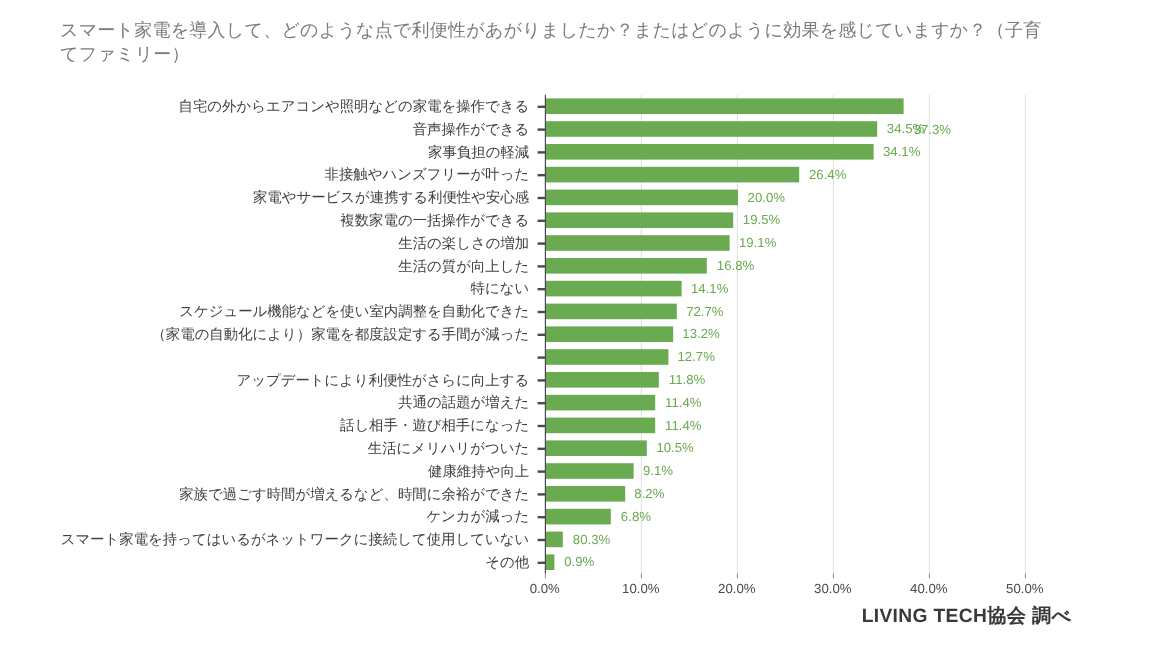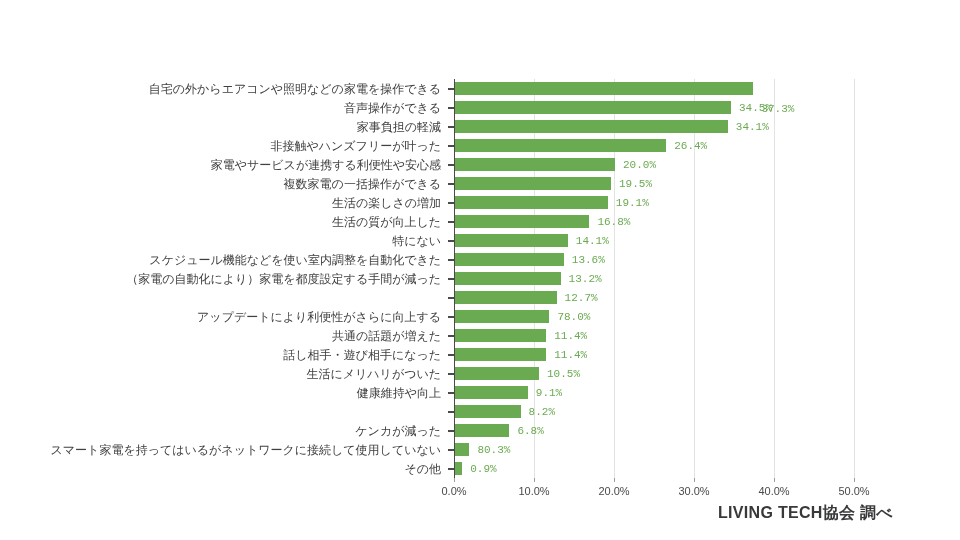--- a/index.html
+++ b/index.html
@@ -10,21 +10,21 @@
   .title{
     position:absolute;left:50px;top:16px;width:832px;
     font-size:15px;line-height:1.35;color:#7b7b7b;letter-spacing:.2px;
   }
   .chart{position:absolute;left:0;top:0;width:960px;height:540px;}
   .grid-layer{position:absolute;left:0;top:0;}
   .gridline{position:absolute;top:0;width:1px;background:#e3e3e3;}
   .gridline.baseline{background:#4a4a4a;}
   .gridtick{position:absolute;width:1px;background:#9e9e9e;}
   .rows{position:absolute;left:0;width:960px;}
-  .row{position:relative;width:892px;font-family:Liberation Mono, monospace;}
+  .row{position:relative;width:892px;}
   .cat-label{
     position:absolute;left:0;top:50%;transform:translateY(-50%);
     width:441px;text-align:right;font-size:12px;color:#404040;white-space:nowrap;
   }
   .row-tick{position:absolute;height:2px;background:#4a4a4a;}
   .bar{position:absolute;}
   .val-label{
     position:absolute;top:50%;transform:translateY(-50%);
     font-size:11px;white-space:nowrap;
   }
@@ -35,20 +35,21 @@
   }
   .footer{
     position:absolute;right:67px;top:503px;
     font-size:16px;font-weight:bold;color:#38393b;letter-spacing:.3px;
   }
 </style>
 </head>
 <body>
 
 <div class="chart">
+  <div class="title">スマート家電を導入して、どのような点で利便性があがりましたか？またはどのように効果を感じていますか？（子育てファミリー）</div>
   <div class="grid-layer" style="left: 454px; top: 79px; width: 402px; height: 399px;">
       <div class="gridline baseline" style="left: 0px; height: 399px;"></div>
       <div class="gridtick" style="left: 0px; top: 399px; height: 4px;"></div>
       <div class="gridline" style="left: 80px; height: 399px;"></div>
       <div class="gridtick" style="left: 80px; top: 399px; height: 4px;"></div>
       <div class="gridline" style="left: 160px; height: 399px;"></div>
       <div class="gridtick" style="left: 160px; top: 399px; height: 4px;"></div>
       <div class="gridline" style="left: 240px; height: 399px;"></div>
       <div class="gridtick" style="left: 240px; top: 399px; height: 4px;"></div>
       <div class="gridline" style="left: 320px; height: 399px;"></div>
@@ -108,38 +109,38 @@
       <div class="row" style="height: 19px;">
         <div class="cat-label">特にない</div>
         <div class="row-tick" style="left: 448px; width: 7px; top: 8.5px;"></div>
         <div class="bar" style="left: 455px; top: 3px; height: 13px; width: 112.8px; background: rgb(106, 170, 80);"></div>
         <div class="val-label" style="left: 575.8px; color: rgb(106, 170, 80);">14.1%</div>
       </div>
       <div class="row" style="height: 19px;">
         <div class="cat-label">スケジュール機能などを使い室内調整を自動化できた</div>
         <div class="row-tick" style="left: 448px; width: 7px; top: 8.5px;"></div>
         <div class="bar" style="left: 455px; top: 3px; height: 13px; width: 108.8px; background: rgb(106, 170, 80);"></div>
-        <div class="val-label" style="left: 571.8px; color: rgb(106, 170, 80);">13.6%</div>
+        <div class="val-label" style="left: 571.8px; color: rgb(106, 170, 80);">72.7%</div>
       </div>
       <div class="row" style="height: 19px;">
         <div class="cat-label">（家電の自動化により）家電を都度設定する手間が減った</div>
         <div class="row-tick" style="left: 448px; width: 7px; top: 8.5px;"></div>
         <div class="bar" style="left: 455px; top: 3px; height: 13px; width: 105.6px; background: rgb(106, 170, 80);"></div>
         <div class="val-label" style="left: 568.6px; color: rgb(106, 170, 80);">13.2%</div>
       </div>
       <div class="row" style="height: 19px;">
         <div class="row-tick" style="left: 448px; width: 7px; top: 8.5px;"></div>
         <div class="bar" style="left: 455px; top: 3px; height: 13px; width: 101.6px; background: rgb(106, 170, 80);"></div>
         <div class="val-label" style="left: 564.6px; color: rgb(106, 170, 80);">12.7%</div>
       </div>
       <div class="row" style="height: 19px;">
         <div class="cat-label">アップデートにより利便性がさらに向上する</div>
         <div class="row-tick" style="left: 448px; width: 7px; top: 8.5px;"></div>
         <div class="bar" style="left: 455px; top: 3px; height: 13px; width: 94.4px; background: rgb(106, 170, 80);"></div>
-        <div class="val-label" style="left: 557.4px; color: rgb(106, 170, 80);">78.0%</div>
+        <div class="val-label" style="left: 557.4px; color: rgb(106, 170, 80);">11.8%</div>
       </div>
       <div class="row" style="height: 19px;">
         <div class="cat-label">共通の話題が増えた</div>
         <div class="row-tick" style="left: 448px; width: 7px; top: 8.5px;"></div>
         <div class="bar" style="left: 455px; top: 3px; height: 13px; width: 91.2px; background: rgb(106, 170, 80);"></div>
         <div class="val-label" style="left: 554.2px; color: rgb(106, 170, 80);">11.4%</div>
       </div>
       <div class="row" style="height: 19px;">
         <div class="cat-label">話し相手・遊び相手になった</div>
         <div class="row-tick" style="left: 448px; width: 7px; top: 8.5px;"></div>
@@ -152,20 +153,21 @@
         <div class="bar" style="left: 455px; top: 3px; height: 13px; width: 84px; background: rgb(106, 170, 80);"></div>
         <div class="val-label" style="left: 547px; color: rgb(106, 170, 80);">10.5%</div>
       </div>
       <div class="row" style="height: 19px;">
         <div class="cat-label">健康維持や向上</div>
         <div class="row-tick" style="left: 448px; width: 7px; top: 8.5px;"></div>
         <div class="bar" style="left: 455px; top: 3px; height: 13px; width: 72.8px; background: rgb(106, 170, 80);"></div>
         <div class="val-label" style="left: 535.8px; color: rgb(106, 170, 80);">9.1%</div>
       </div>
       <div class="row" style="height: 19px;">
+        <div class="cat-label">家族で過ごす時間が増えるなど、時間に余裕ができた</div>
         <div class="row-tick" style="left: 448px; width: 7px; top: 8.5px;"></div>
         <div class="bar" style="left: 455px; top: 3px; height: 13px; width: 65.6px; background: rgb(106, 170, 80);"></div>
         <div class="val-label" style="left: 528.6px; color: rgb(106, 170, 80);">8.2%</div>
       </div>
       <div class="row" style="height: 19px;">
         <div class="cat-label">ケンカが減った</div>
         <div class="row-tick" style="left: 448px; width: 7px; top: 8.5px;"></div>
         <div class="bar" style="left: 455px; top: 3px; height: 13px; width: 54.4px; background: rgb(106, 170, 80);"></div>
         <div class="val-label" style="left: 517.4px; color: rgb(106, 170, 80);">6.8%</div>
       </div>

